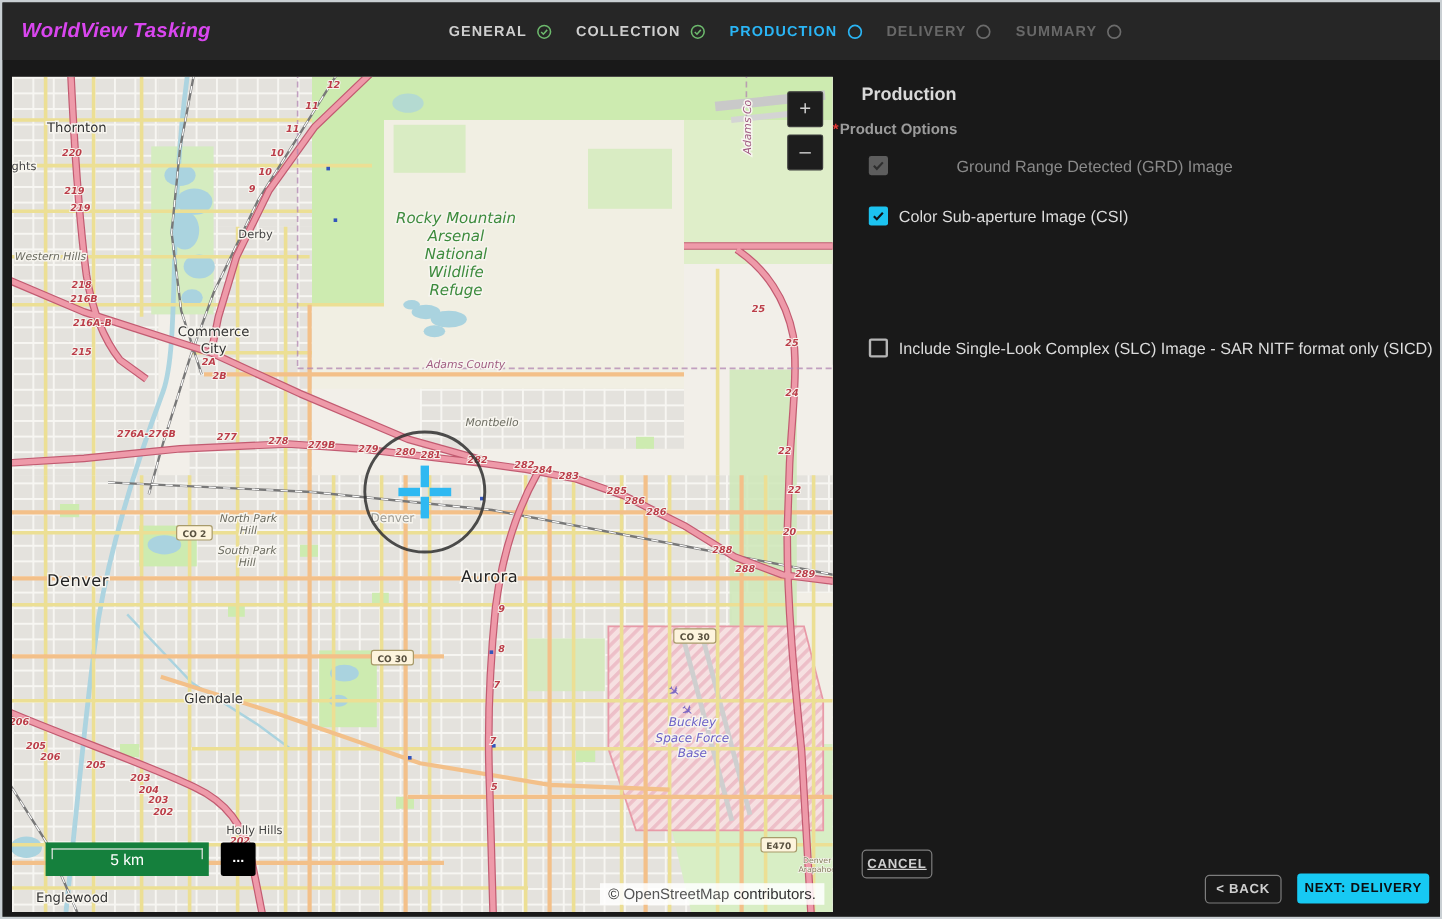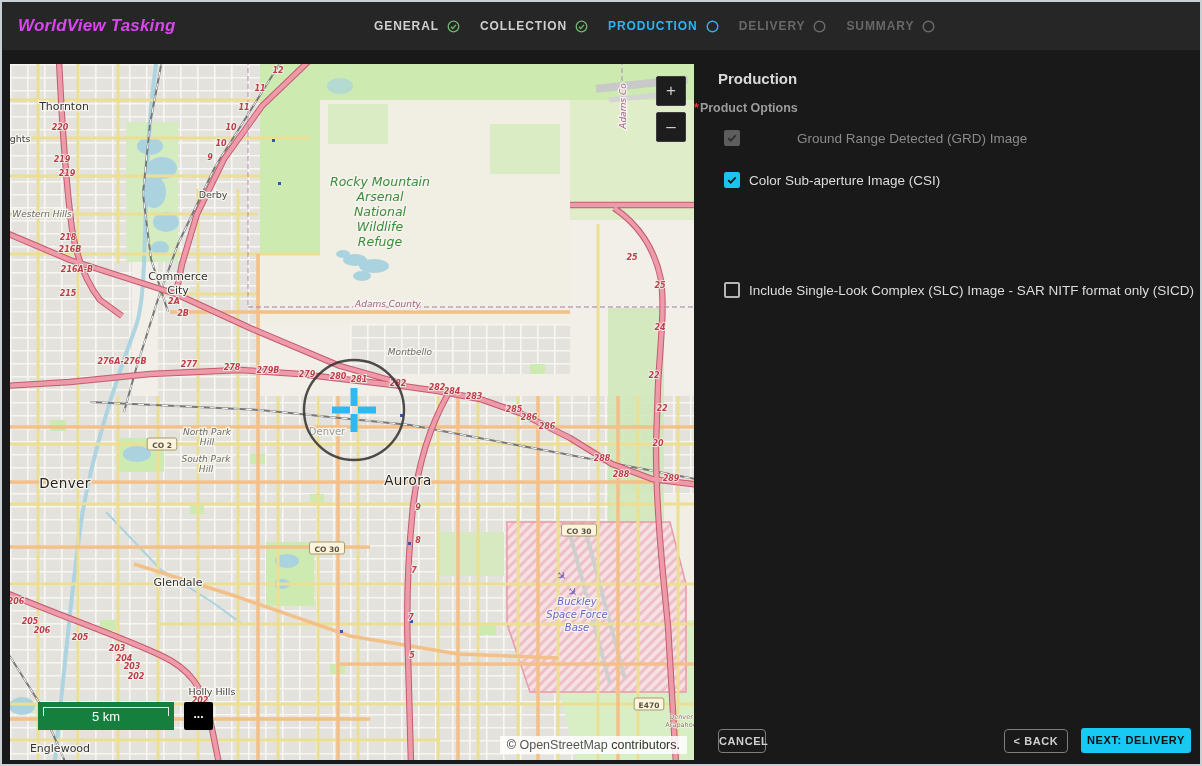--- a/index.html
+++ b/index.html
@@ -349,17 +349,17 @@
       </div>
     <span class="lbl">Color Sub-aperture Image (CSI)</span>
   </div>
 
 
   <div class="check-row" style="left:722px;top:280px;">
     <div class="cbx unchecked"></div>
     <span class="lbl">Include Single-Look Complex (SLC) Image - SAR NITF format only (SICD)</span>
   </div>
 
-  <div class="btn outlined" style="left:716px;top:727px;width:48px;">CANCEL</div>
+  <div class="btn outlined" style="left:716px;top:706px;width:59px;text-decoration:underline;">CANCEL</div>
   <div class="btn outlined" style="left:1002px;top:727px;width:64px;">&lt; BACK</div>
   <div class="btn primary" style="left:1079px;top:726px;width:110px;">NEXT: DELIVERY</div>
 
 </div>
 
 </body></html>

